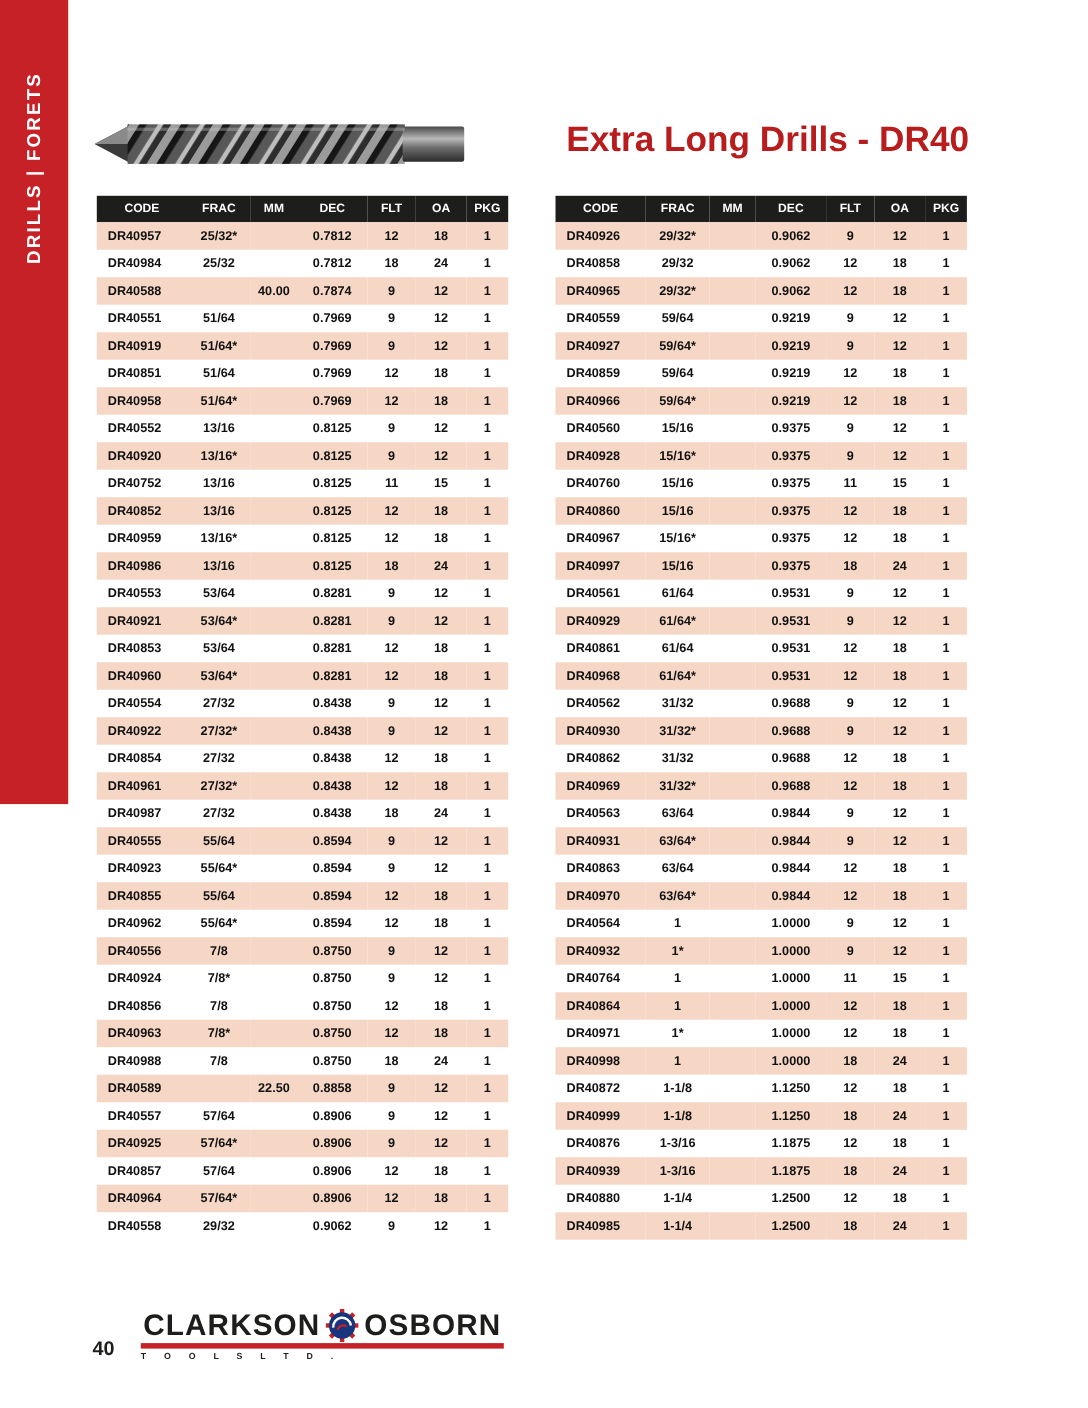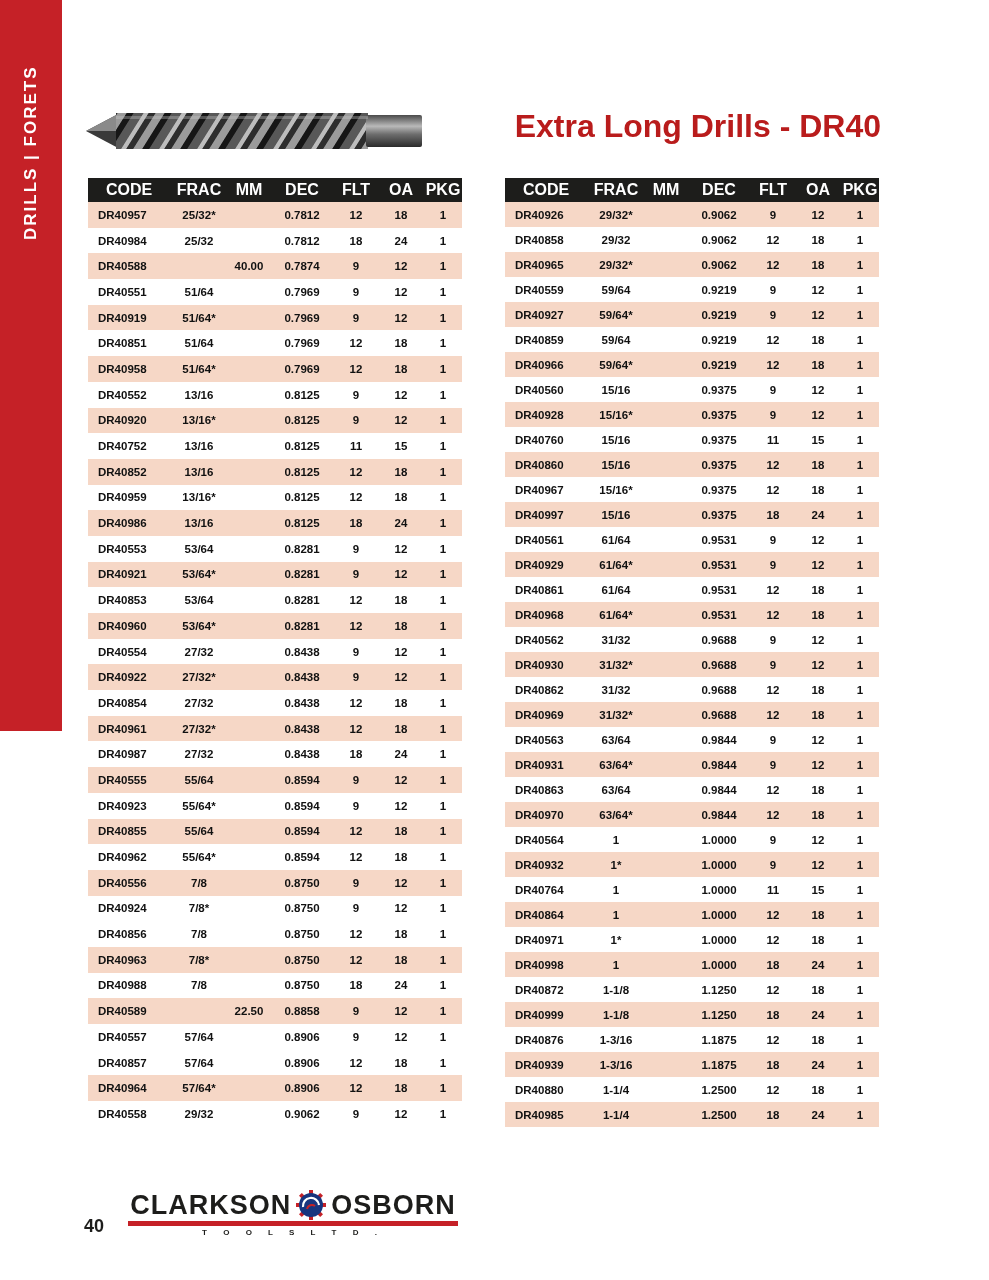--- a/index.html
+++ b/index.html
@@ -20,40 +20,40 @@
   .drill-figure { position:absolute; left:84px; top:106px; width:340px; height:50px; }
   .page-title {
     position:absolute; top:108px; right:108px;
     font-size:32px; font-weight:bold; color:#b91c1c; white-space:nowrap;
   }
 
   
   .tables { position:absolute; left:88px; top:178px; display:flex; gap:43px; }
   table.drill { border-collapse:collapse; width:374px; table-layout:fixed; }
   .drill th {
-    background:#1d1d1b; color:#fff; font-size:16px; font-weight:bold;
+    background:#1d1d1b; color:#fff; font-size:11px; font-weight:bold;
     height:24px; text-align:center; padding:0;
   }
   .drill td {
     font-size:11.5px; font-weight:bold; color:#111; height:25px;
     text-align:center; white-space:nowrap; padding:0;
   }
   .drill th:nth-child(1), .drill td:nth-child(1) { width:82px; }
   .drill th:nth-child(2), .drill td:nth-child(2) { width:58px; }
   .drill th:nth-child(3), .drill td:nth-child(3) { width:42px; }
   .drill th:nth-child(4), .drill td:nth-child(4) { width:64px; }
   .drill th:nth-child(5), .drill td:nth-child(5) { width:44px; }
   .drill th:nth-child(6), .drill td:nth-child(6) { width:46px; }
   .drill th:nth-child(7), .drill td:nth-child(7) { width:38px; }
   .drill td:nth-child(1) { text-align:left; padding-left:10px; }
   .drill tr.pink td { background:#f6d7c6; }
 
   
   .page-number { position:absolute; left:84px; top:1216px; font-size:18px; font-weight:bold; color:#1d1d1b; }
-  .logo { position:absolute; left:128px; top:1190px; width:330px; text-align:center; }
+  .logo { position:absolute; left:128px; top:1190px; width:330px; }
   .logo-main {
     display:flex; align-items:center; justify-content:center; gap:5px;
     font-size:27px; font-weight:bold; color:#1d1d1b; letter-spacing:1px; line-height:30px;
   }
   .logo-bar { height:5px; background:#c52127; margin-top:1px; }
   .logo-sub { font-size:8px; font-weight:bold; letter-spacing:7px; margin-top:2px; color:#1d1d1b; }
   .gear { display:inline-flex; width:30px; height:30px; }
 </style>
 </head>
 <body>
@@ -395,20 +395,29 @@
           </tr>
           <tr>
             <td>DR40557</td>
             <td>57/64</td>
             <td></td>
             <td>0.8906</td>
             <td>9</td>
             <td>12</td>
             <td>1</td>
           </tr>
+          <tr class="pink">
+            <td>DR40925</td>
+            <td>57/64*</td>
+            <td></td>
+            <td>0.8906</td>
+            <td>9</td>
+            <td>12</td>
+            <td>1</td>
+          </tr>
           <tr>
             <td>DR40857</td>
             <td>57/64</td>
             <td></td>
             <td>0.8906</td>
             <td>12</td>
             <td>18</td>
             <td>1</td>
           </tr>
           <tr class="pink">

